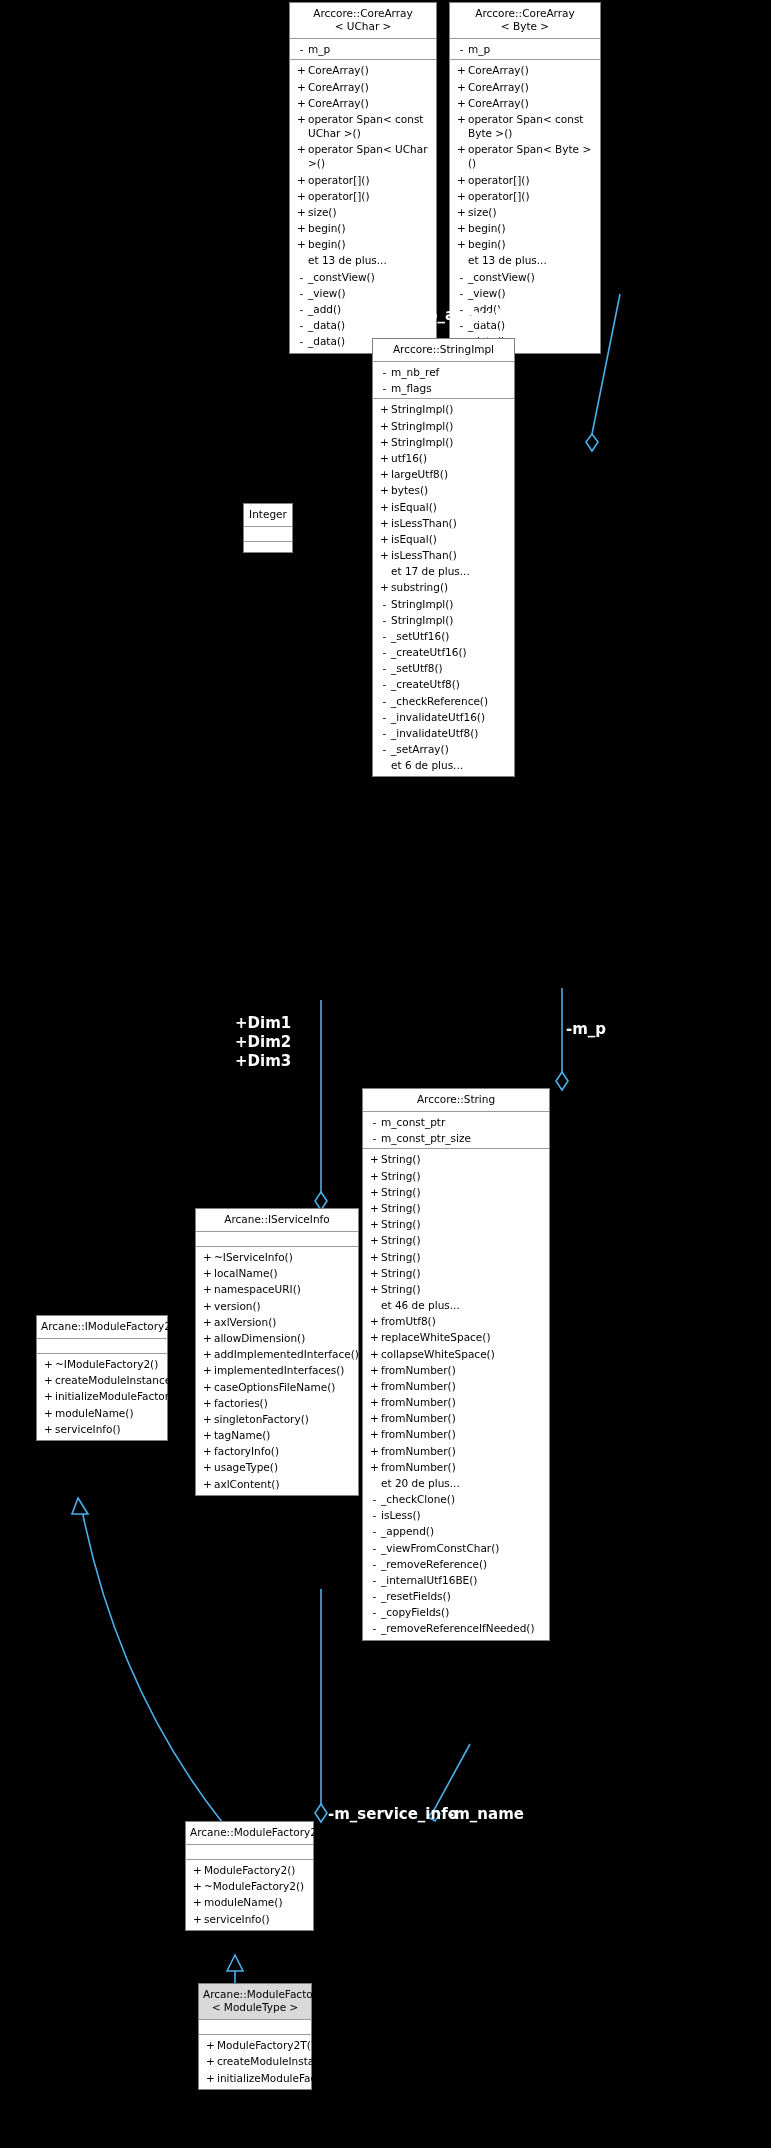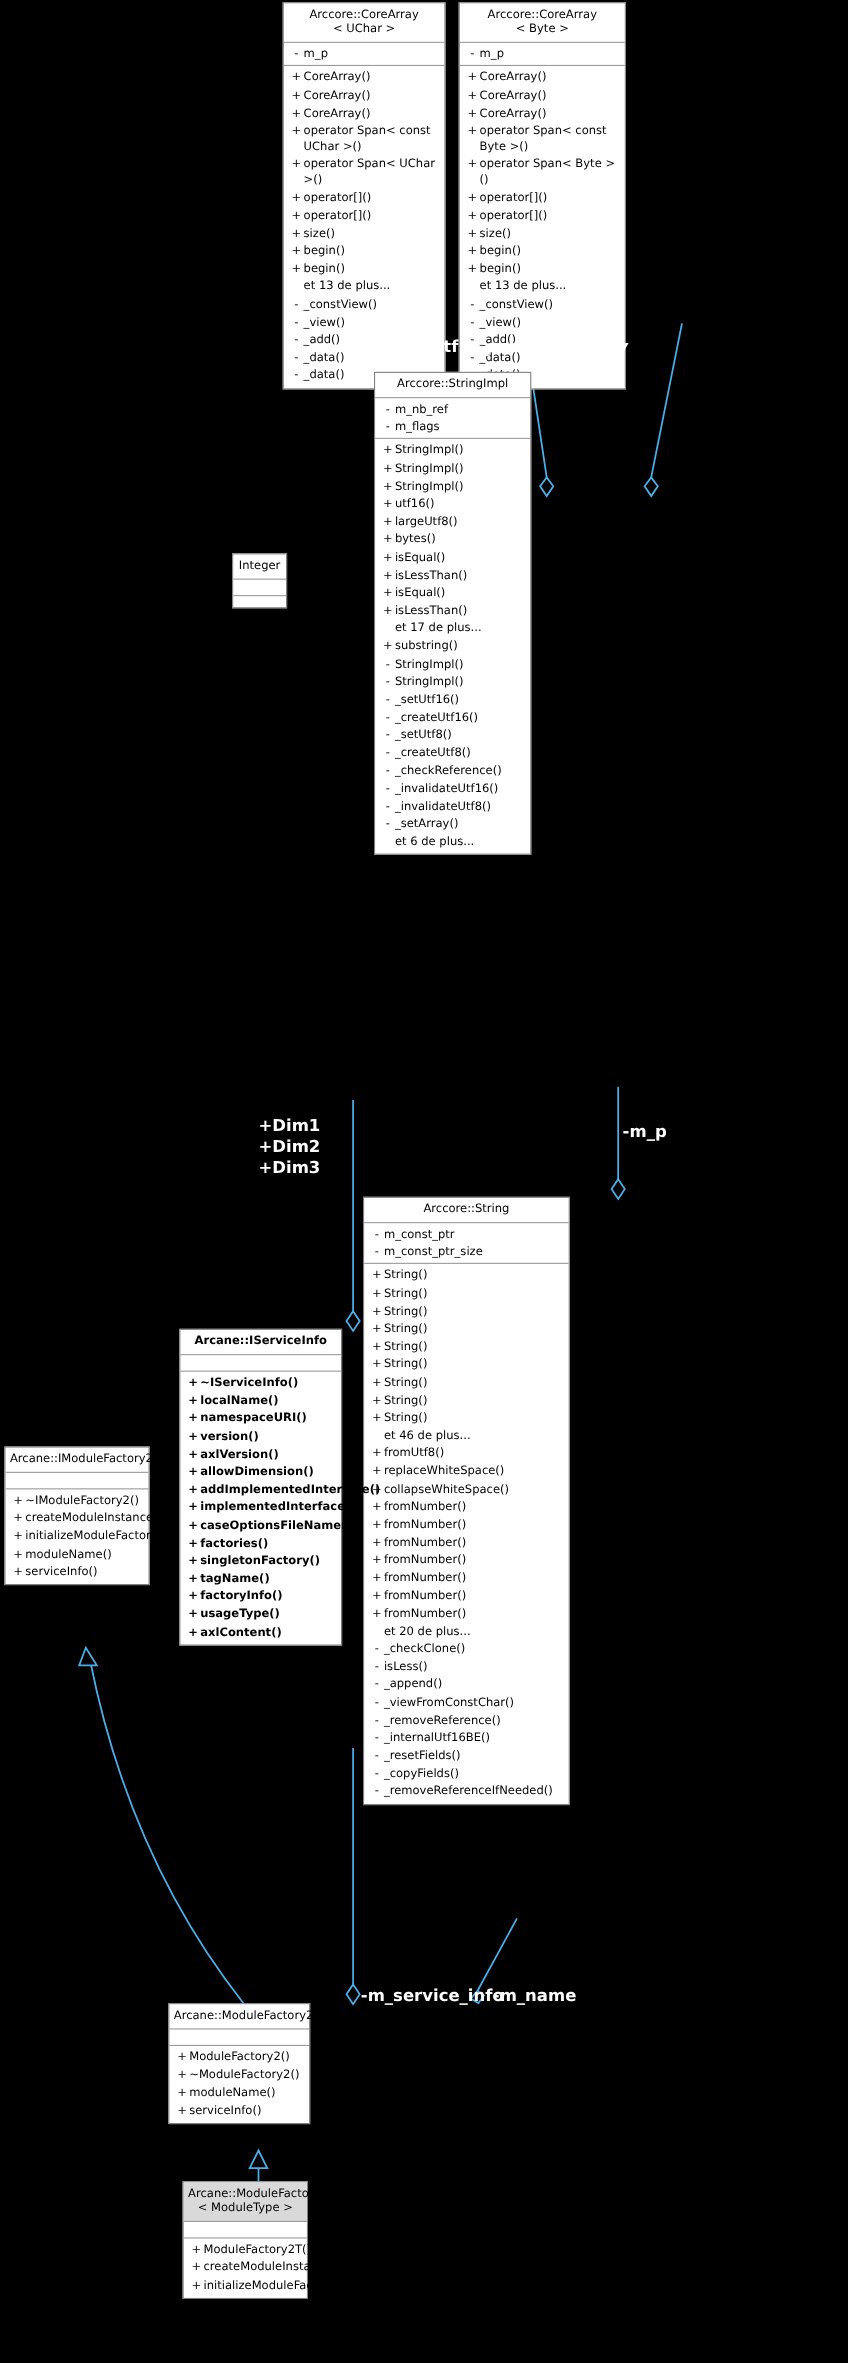--- a/index.html
+++ b/index.html
@@ -23,20 +23,21 @@
     pointer-events: none;
   }
   .uml-class {
     position: absolute;
     background: #ffffff;
     border: 1px solid #808080;
     color: #000000;
     font-size: 10.5px;
     line-height: 1.0;
     z-index: 5;
+    margin-left: 32px;
   }
   .uml-class.grey-head > .cls-title { background: #d9d9d9; }
   .cls-title {
     text-align: center;
     padding: 4px 4px 5px 4px;
     border-bottom: 1px solid #9a9a9a;
     font-size: 10.5px;
     white-space: pre-line;
     line-height: 1.25;
   }
@@ -243,21 +244,21 @@
       <div class="mrow"><span class="vis">-</span><span class="mname">_append()</span></div>
       <div class="mrow"><span class="vis">-</span><span class="mname">_viewFromConstChar()</span></div>
       <div class="mrow"><span class="vis">-</span><span class="mname">_removeReference()</span></div>
       <div class="mrow"><span class="vis">-</span><span class="mname">_internalUtf16BE()</span></div>
       <div class="mrow"><span class="vis">-</span><span class="mname">_resetFields()</span></div>
       <div class="mrow"><span class="vis">-</span><span class="mname">_copyFields()</span></div>
       <div class="mrow"><span class="vis">-</span><span class="mname">_removeReferenceIfNeeded()</span></div>
     </div>
   </div>
 
-  <div class="uml-class" style="left:163px; top:1208px; width:148px;font-weight:bold;">
+  <div class="uml-class" style="left:163px; top:1208px; width:164px;">
     <div class="cls-title">Arcane::IServiceInfo</div>
     <div class="cls-attrs empty"></div>
     <div class="cls-ops">
       <div class="mrow"><span class="vis">+</span><span class="mname">~IServiceInfo()</span></div>
       <div class="mrow"><span class="vis">+</span><span class="mname">localName()</span></div>
       <div class="mrow"><span class="vis">+</span><span class="mname">namespaceURI()</span></div>
       <div class="mrow"><span class="vis">+</span><span class="mname">version()</span></div>
       <div class="mrow"><span class="vis">+</span><span class="mname">axlVersion()</span></div>
       <div class="mrow"><span class="vis">+</span><span class="mname">allowDimension()</span></div>
       <div class="mrow"><span class="vis">+</span><span class="mname">addImplementedInterface()</span></div>

